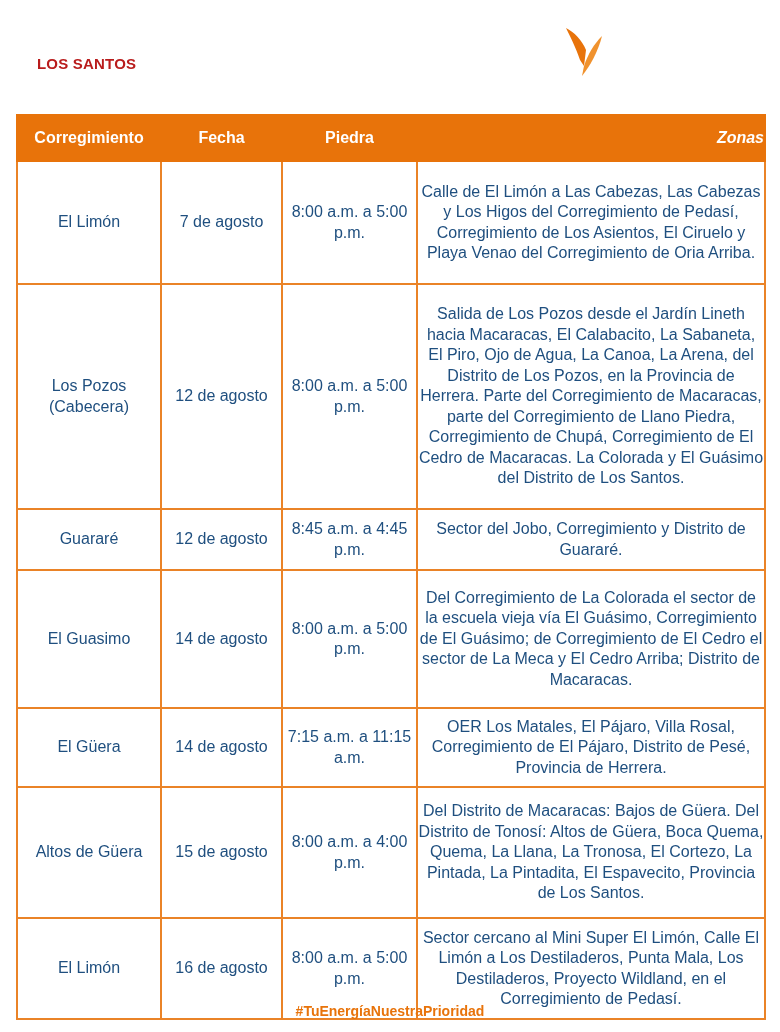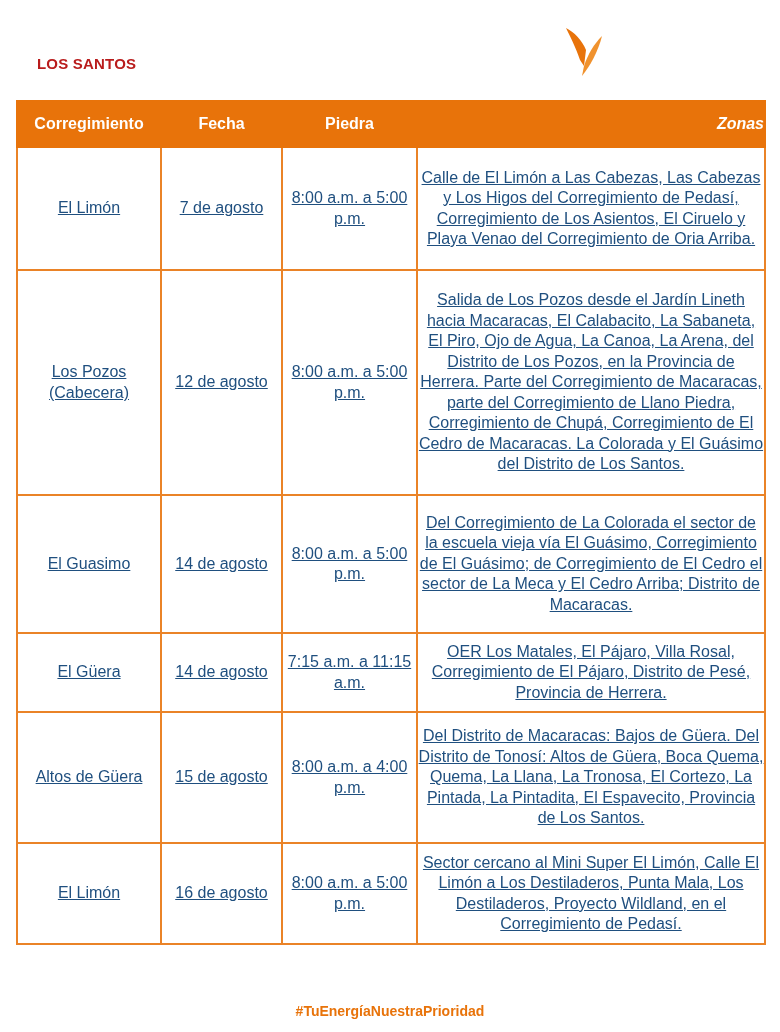--- a/index.html
+++ b/index.html
@@ -1,24 +1,24 @@
 <!DOCTYPE html>
 <html><head>
   <meta charset="utf-8">
   <style>
     html, body { margin: 0; padding: 0; background: #ffffff; }
     body { width: 780px; height: 1032px; position: relative; overflow: hidden; font-family: "Liberation Sans", sans-serif; color: #1f4f7f; }
     .region { position: absolute; left: 37px; top: 55px; font-size: 15px; font-weight: bold; color: #b91c1c; letter-spacing: 0.2px; }
     .logo { position: absolute; left: 562px; top: 24px; height: 60px; display: flex; align-items: flex-start; }
     .logo-text { font-size: 44px; font-weight: bold; color: #0a4d8c; letter-spacing: -0.5px; line-height: 60px; }
     .logo-mark { margin-left: 2px; margin-top: 2px; }
-    table.sched { position: absolute; left: 16px; top: 100px; width: 748px; border-collapse: collapse; table-layout: fixed; border-radius: 23px; }
+    table.sched { position: absolute; left: 16px; top: 114px; width: 748px; border-collapse: collapse; table-layout: fixed; border-radius: 23px; }
     table.sched th { background: #e8730a; color: #ffffff; font-size: 16px; font-weight: bold; height: 44px; padding: 0; border: 2px solid #e8730a; text-align: center; }
     table.sched th.zonas { text-align: right; font-style: italic; }
-    table.sched td { border: 2px solid #ea8327; font-size: 16px; line-height: 20.5px; text-align: center; vertical-align: middle; color: #1f4f7f; padding: 0 0; text-decoration: underline; }
+    table.sched td { border: 2px solid #ea8327; font-size: 16px; line-height: 20.5px; text-align: center; vertical-align: middle; color: #1f4f7f; padding: 0 0; }
     td.z { padding: 0 10px; }
     .tag { position: absolute; left: 0; width: 780px; top: 1003px; text-align: center; font-size: 14px; font-weight: bold; color: #e8730a; }
   </style>
 </head>
 <body>
 
 <div class="region">LOS SANTOS</div>
 
 <div class="logo">
   <span class="logo-mark">
@@ -50,20 +50,26 @@
       <td>7 de agosto</td>
       <td>8:00 a.m. a 5:00 p.m.</td>
       <td class="z">Calle de El Limón a Las Cabezas, Las Cabezas y Los Higos del Corregimiento de Pedasí, Corregimiento de Los Asientos, El Ciruelo y Playa Venao del Corregimiento de Oria Arriba.</td>
     </tr>
     <tr style="height:225px">
       <td>Los Pozos (Cabecera)</td>
       <td>12 de agosto</td>
       <td>8:00 a.m. a 5:00 p.m.</td>
       <td class="z">Salida de Los Pozos desde el Jardín Lineth hacia Macaracas, El Calabacito, La Sabaneta, El Piro, Ojo de Agua, La Canoa, La Arena, del Distrito de Los Pozos, en la Provincia de Herrera. Parte del Corregimiento de Macaracas, parte del Corregimiento de Llano Piedra, Corregimiento de Chupá, Corregimiento de El Cedro de Macaracas. La Colorada y El Guásimo del Distrito de Los Santos.</td>
     </tr>
+    <tr style="height:61px">
+      <td>Guararé</td>
+      <td>12 de agosto</td>
+      <td>8:45 a.m. a 4:45 p.m.</td>
+      <td class="z">Sector del Jobo, Corregimiento y Distrito de Guararé.</td>
+    </tr>
     <tr style="height:138px">
       <td>El Guasimo</td>
       <td>14 de agosto</td>
       <td>8:00 a.m. a 5:00 p.m.</td>
       <td class="z">Del Corregimiento de La Colorada el sector de la escuela vieja vía El Guásimo, Corregimiento de El Guásimo; de Corregimiento de El Cedro el sector de La Meca y El Cedro Arriba; Distrito de Macaracas.</td>
     </tr>
     <tr style="height:79px">
       <td>El Güera</td>
       <td>14 de agosto</td>
       <td>7:15 a.m. a 11:15 a.m.</td>

